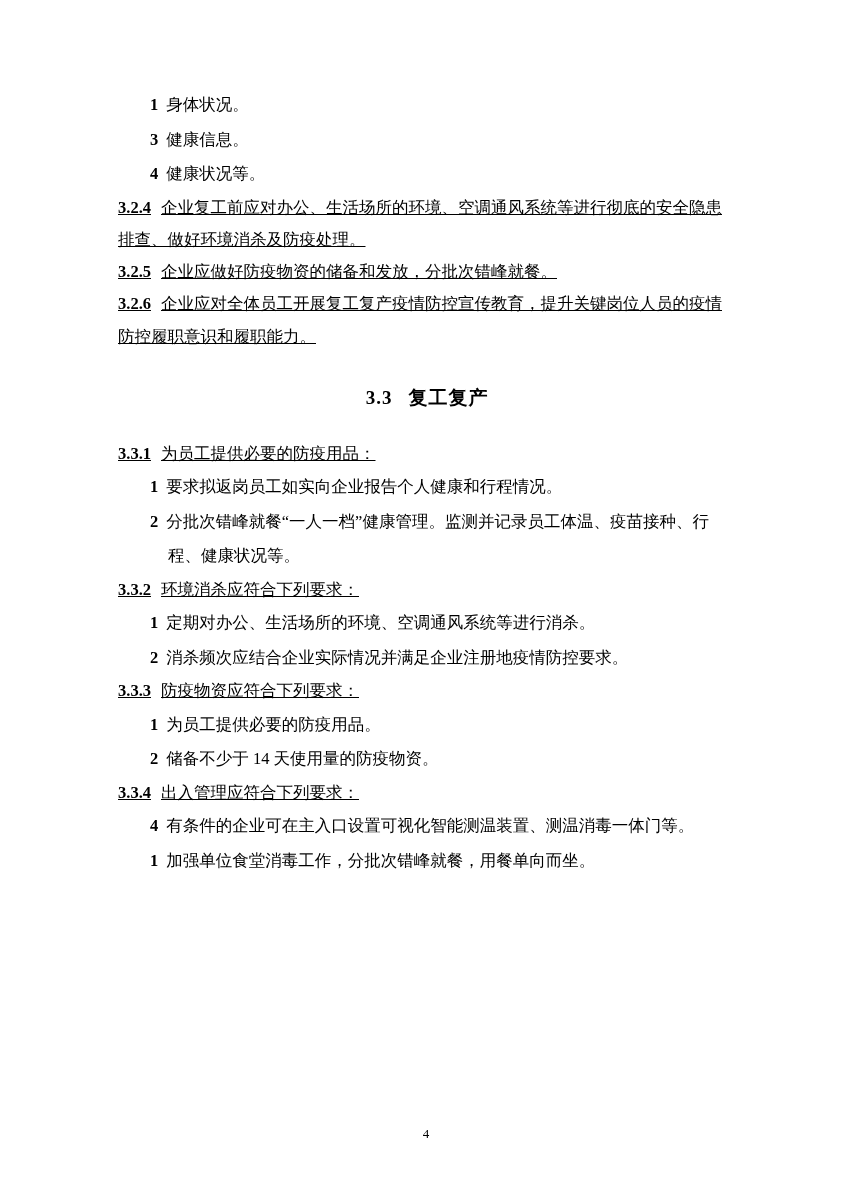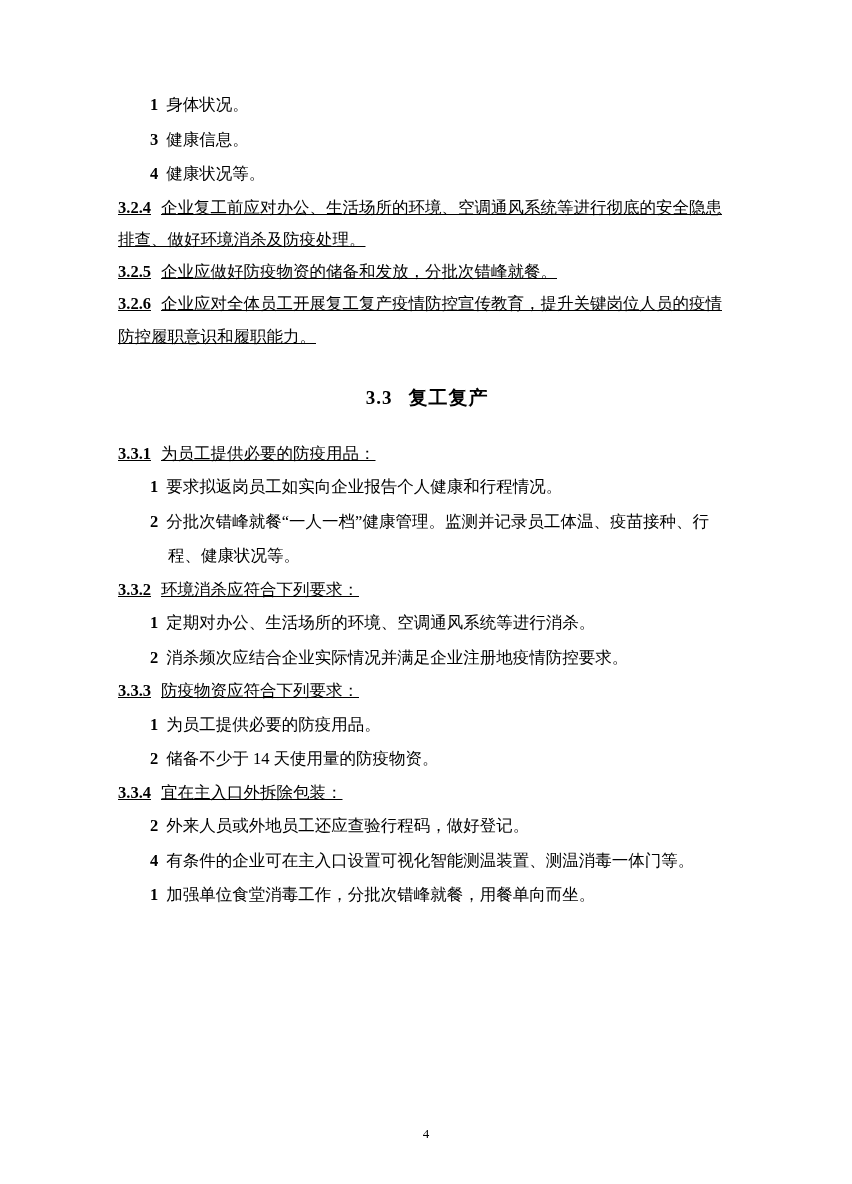--- a/index.html
+++ b/index.html
@@ -91,19 +91,18 @@
       <div class="section-title"><span class="sn">3.3</span><span>复工复产</span></div>
       <div class="clause"><span class="cnum">3.3.1</span><span class="clause-body">为员工提供必要的防疫用品：</span></div>
       <div class="numitem"><span class="num">1</span><span>要求拟返岗员工如实向企业报告个人健康和行程情况。</span></div>
       <div class="numitem"><span class="num">2</span><span>分批次错峰就餐“一人一档”健康管理。监测并记录员工体温、疫苗接种、行程、健康状况等。</span></div>
       <div class="clause"><span class="cnum">3.3.2</span><span class="clause-body">环境消杀应符合下列要求：</span></div>
       <div class="numitem"><span class="num">1</span><span>定期对办公、生活场所的环境、空调通风系统等进行消杀。</span></div>
       <div class="numitem"><span class="num">2</span><span>消杀频次应结合企业实际情况并满足企业注册地疫情防控要求。</span></div>
       <div class="clause"><span class="cnum">3.3.3</span><span class="clause-body">防疫物资应符合下列要求：</span></div>
       <div class="numitem"><span class="num">1</span><span>为员工提供必要的防疫用品。</span></div>
       <div class="numitem"><span class="num">2</span><span>储备不少于 14 天使用量的防疫物资。</span></div>
-      <div class="clause"><span class="cnum">3.3.4</span><span class="clause-body">宜在主入口外拆除包装：</span></div>
-      <div class="numitem"><span class="num">2</span><span>外来人员或外地员工还应查验行程码，做好登记。</span></div>
+      <div class="clause"><span class="cnum">3.3.4</span><span class="clause-body">出入管理应符合下列要求：</span></div>
       <div class="numitem"><span class="num">4</span><span>有条件的企业可在主入口设置可视化智能测温装置、测温消毒一体门等。</span></div>
       <div class="numitem"><span class="num">1</span><span>加强单位食堂消毒工作，分批次错峰就餐，用餐单向而坐。</span></div>
     </div>
   <div class="footer-pageno">4</div>
 </div>
 
 </body></html>

